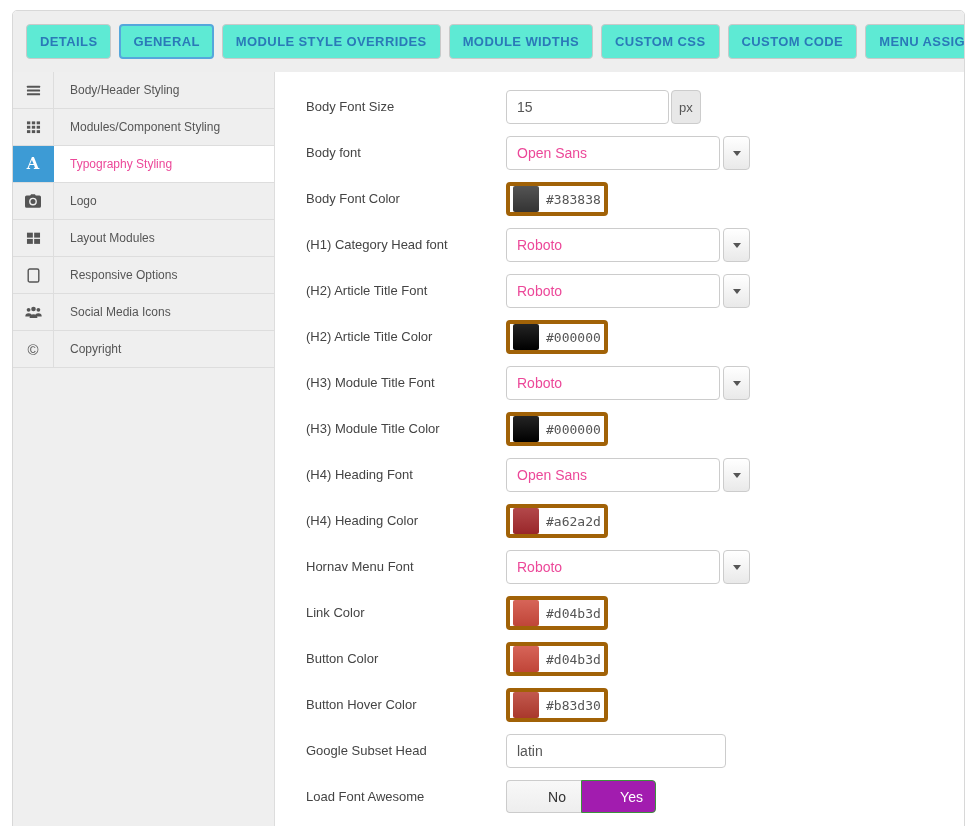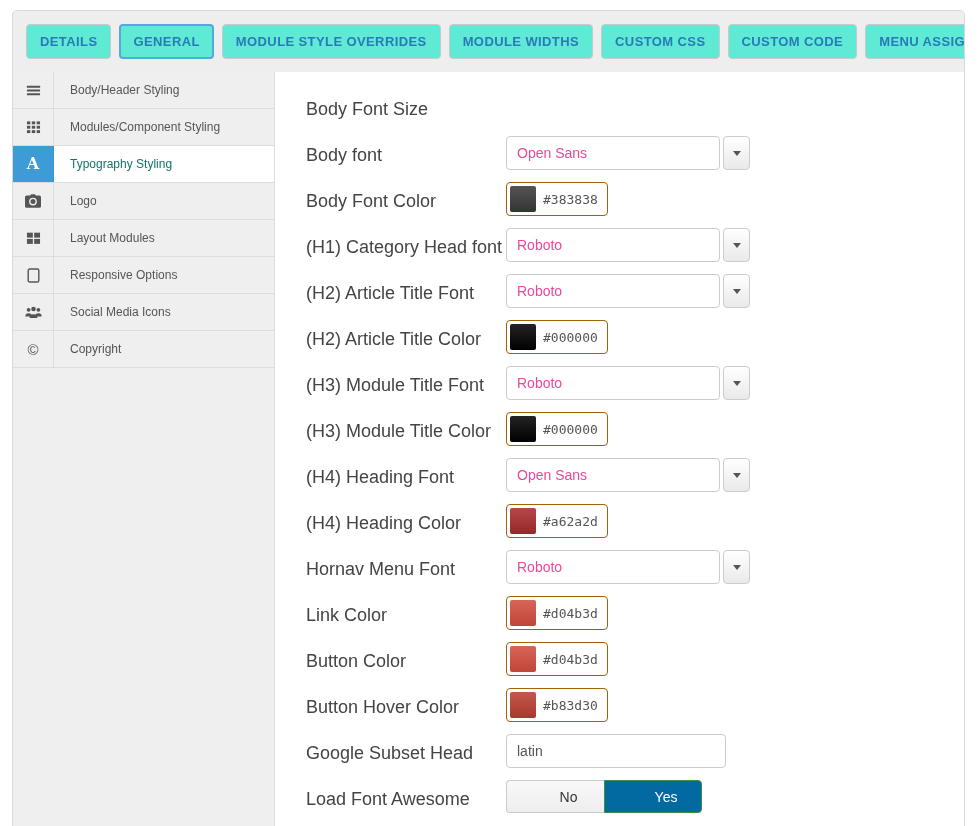--- a/index.html
+++ b/index.html
@@ -15,52 +15,52 @@
   
   .panel-body{display:flex;align-items:stretch;}
   .sidebar{width:261px;min-height:790px;background:#efefef;border-right:1px solid #ddd;
     flex:0 0 261px;}
   .sitem{display:flex;height:36px;border-bottom:1px solid #ddd;cursor:pointer;}
   .sicon{width:40px;flex:0 0 40px;border-right:1px solid #ddd;display:flex;
     align-items:center;justify-content:center;color:#555;}
   .slabel{flex:1;display:flex;align-items:center;padding-left:16px;font-size:12px;color:#555;}
   .sitem.active{background:#fff;}
   .sitem.active .sicon{background:#3d9bd5;border-right-color:#3d9bd5;color:#fff;}
-  .sitem.active .slabel{color:#0f766e;}
+  .sitem.active .slabel{color:#ec4899;}
   .serifA{font-family:"DejaVu Serif",serif;font-weight:bold;font-size:16px;line-height:1;}
   .copyGlyph{font-size:15px;line-height:1;}
   
   .content{flex:1;background:#fff;padding:18px 0 0 31px;}
   .frow{display:flex;margin-bottom:12px;min-height:34px;}
-  .flabel{width:200px;flex:0 0 200px;font-size:18px;color:#444;padding-top:9px;}
+  .flabel{width:200px;flex:0 0 200px;font-size:13px;color:#444;padding-top:9px;}
   .fcontrol{display:flex;align-items:flex-start;}
   .tinput{height:34px;width:163px;box-sizing:border-box;border:1px solid #ccc;border-radius:4px;
     padding:0 10px;font-size:14px;color:#555;font-family:inherit;background:#fff;outline:none;}
   .tinput.wide{width:220px;}
   .addon{height:34px;box-sizing:border-box;margin-left:2px;background:#e8e8e8;
     border:1px solid #ccc;border-radius:4px;font-size:13px;color:#555;display:flex;
     align-items:center;padding:0 7px;}
   .selectbox{height:34px;width:214px;box-sizing:border-box;border:1px solid #ccc;
     border-radius:4px;background:#fff;display:flex;align-items:center;padding:0 10px;
     font-size:14px;color:#ec4899;cursor:pointer;}
   .caretbtn{height:34px;width:27px;box-sizing:border-box;margin-left:3px;border:1px solid #ccc;
     border-radius:4px;background:linear-gradient(#ffffff,#e9e9e9);display:flex;
     align-items:center;justify-content:center;cursor:pointer;}
   .caret{width:0;height:0;border-left:4px solid transparent;border-right:4px solid transparent;
     border-top:5px solid #555;}
-  .colorfield{height:34px;width:102px;box-sizing:border-box;border:1px solid #a16207;
+  .colorfield{height:34px;width:102px;box-sizing:border-box;border:4px solid #a16207;
     border-radius:4px;background:#fff;display:flex;align-items:center;padding:3px;cursor:pointer;}
   .swatch{width:26px;height:26px;flex:0 0 26px;border-radius:2px;
     background-image:linear-gradient(rgba(255,255,255,.14),rgba(0,0,0,.08));}
   .hex{font-family:"DejaVu Sans Mono",monospace;font-size:13px;color:#555;margin-left:7px;}
   .btngroup{display:flex;}
-  .tbtn{height:33px;width:98px;font-size:14px;font-family:inherit;cursor:pointer;
+  .tbtn{height:33px;width:75px;font-size:14px;font-family:inherit;cursor:pointer;
     border:1px solid #ccc;background:linear-gradient(#f8f8f8,#eeeeee);color:#333;padding-left:32px;}
   .tbtn.first{border-radius:4px 0 0 4px;border-right:none;}
-  .tbtn.on{background:#0369a1;border-color:#3c923c;color:#fff;border-radius:0 4px 4px 0;}
+  .tbtn.on{background:#a21caf;border-color:#3c923c;color:#fff;border-radius:0 4px 4px 0;}
 </style>
 </head>
 <body>
 
 <div class="panel">
   <div class="tabbar" id="tabbar">
       <button class="tab">DETAILS</button>
       <button class="tab active">GENERAL</button>
       <button class="tab">MODULE STYLE OVERRIDES</button>
       <button class="tab">MODULE WIDTHS</button>
@@ -146,20 +146,24 @@
         <div class="sitem">
           <span class="sicon">
             <span class="copyGlyph">©</span>
           </span>
           <span class="slabel">Copyright</span>
         </div>
       </div>
     <div class="content" id="content">
         <div class="frow">
           <label class="flabel">Body Font Size</label>
+          <div class="fcontrol">
+            <input class="tinput" type="text" value="15" style="">
+            <span class="addon">px</span>
+          </div>
         </div>
         <div class="frow">
           <label class="flabel">Body font</label>
           <div class="fcontrol">
             <div class="selectbox">
               <span>Open Sans</span>
             </div>
             <button class="caretbtn">
               <span class="caret"></span>
             </button>

